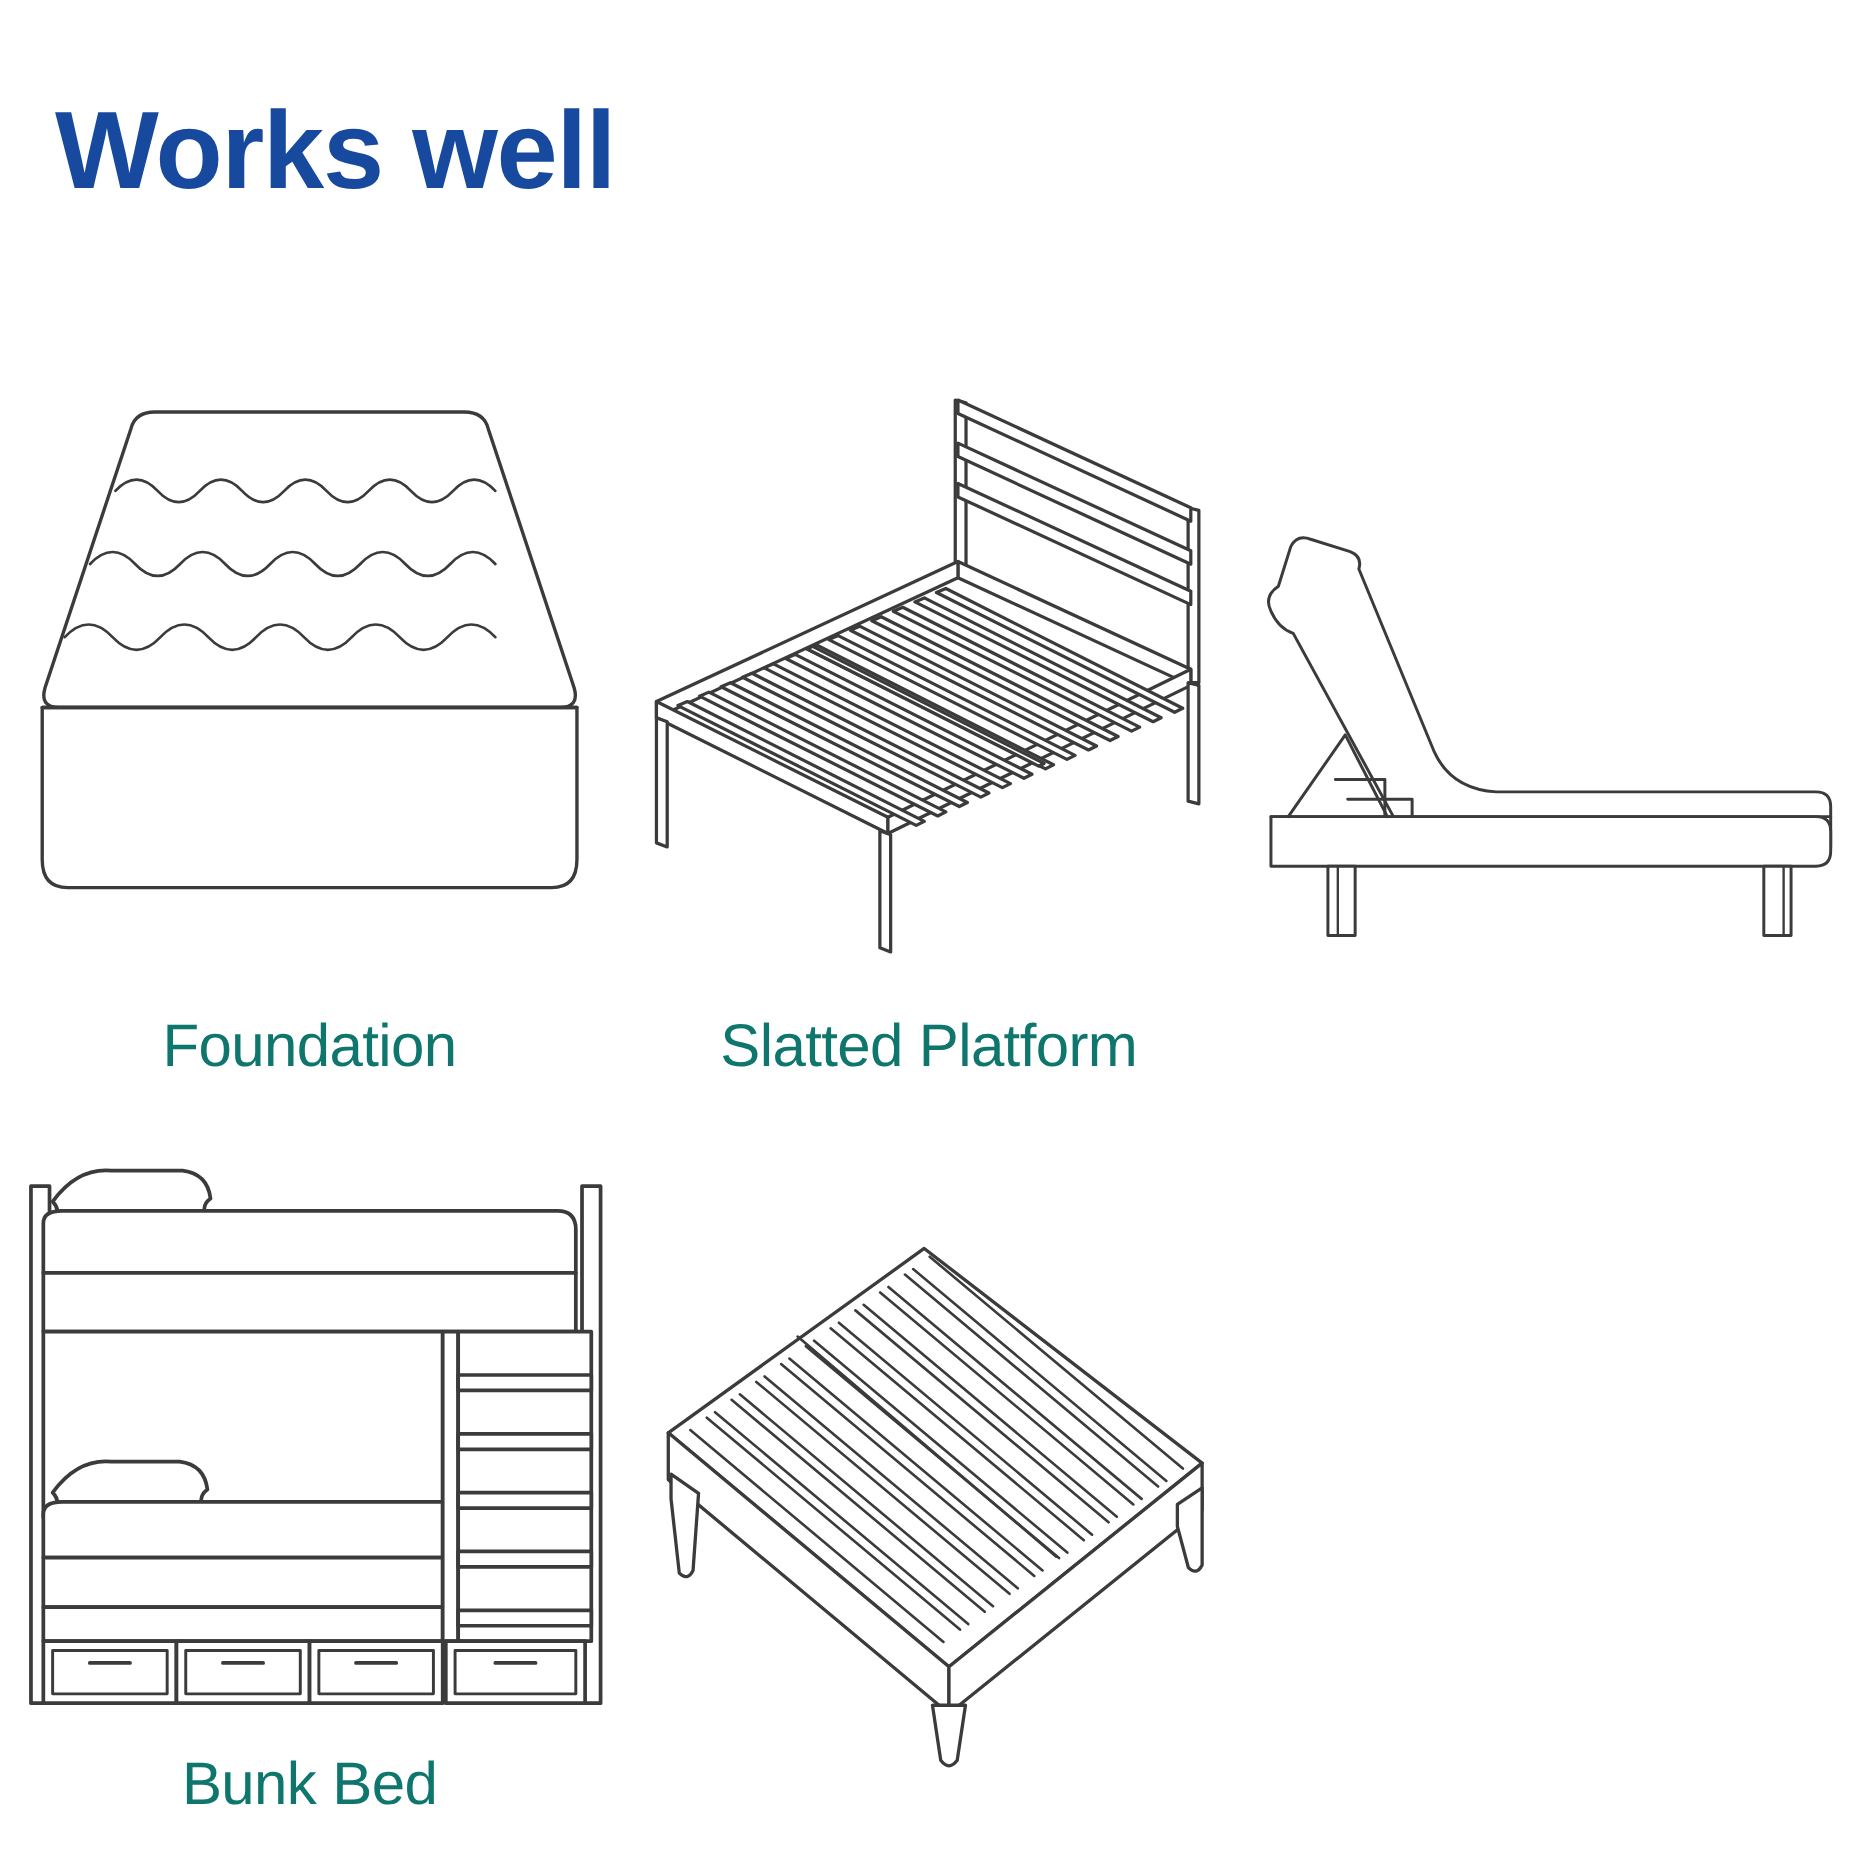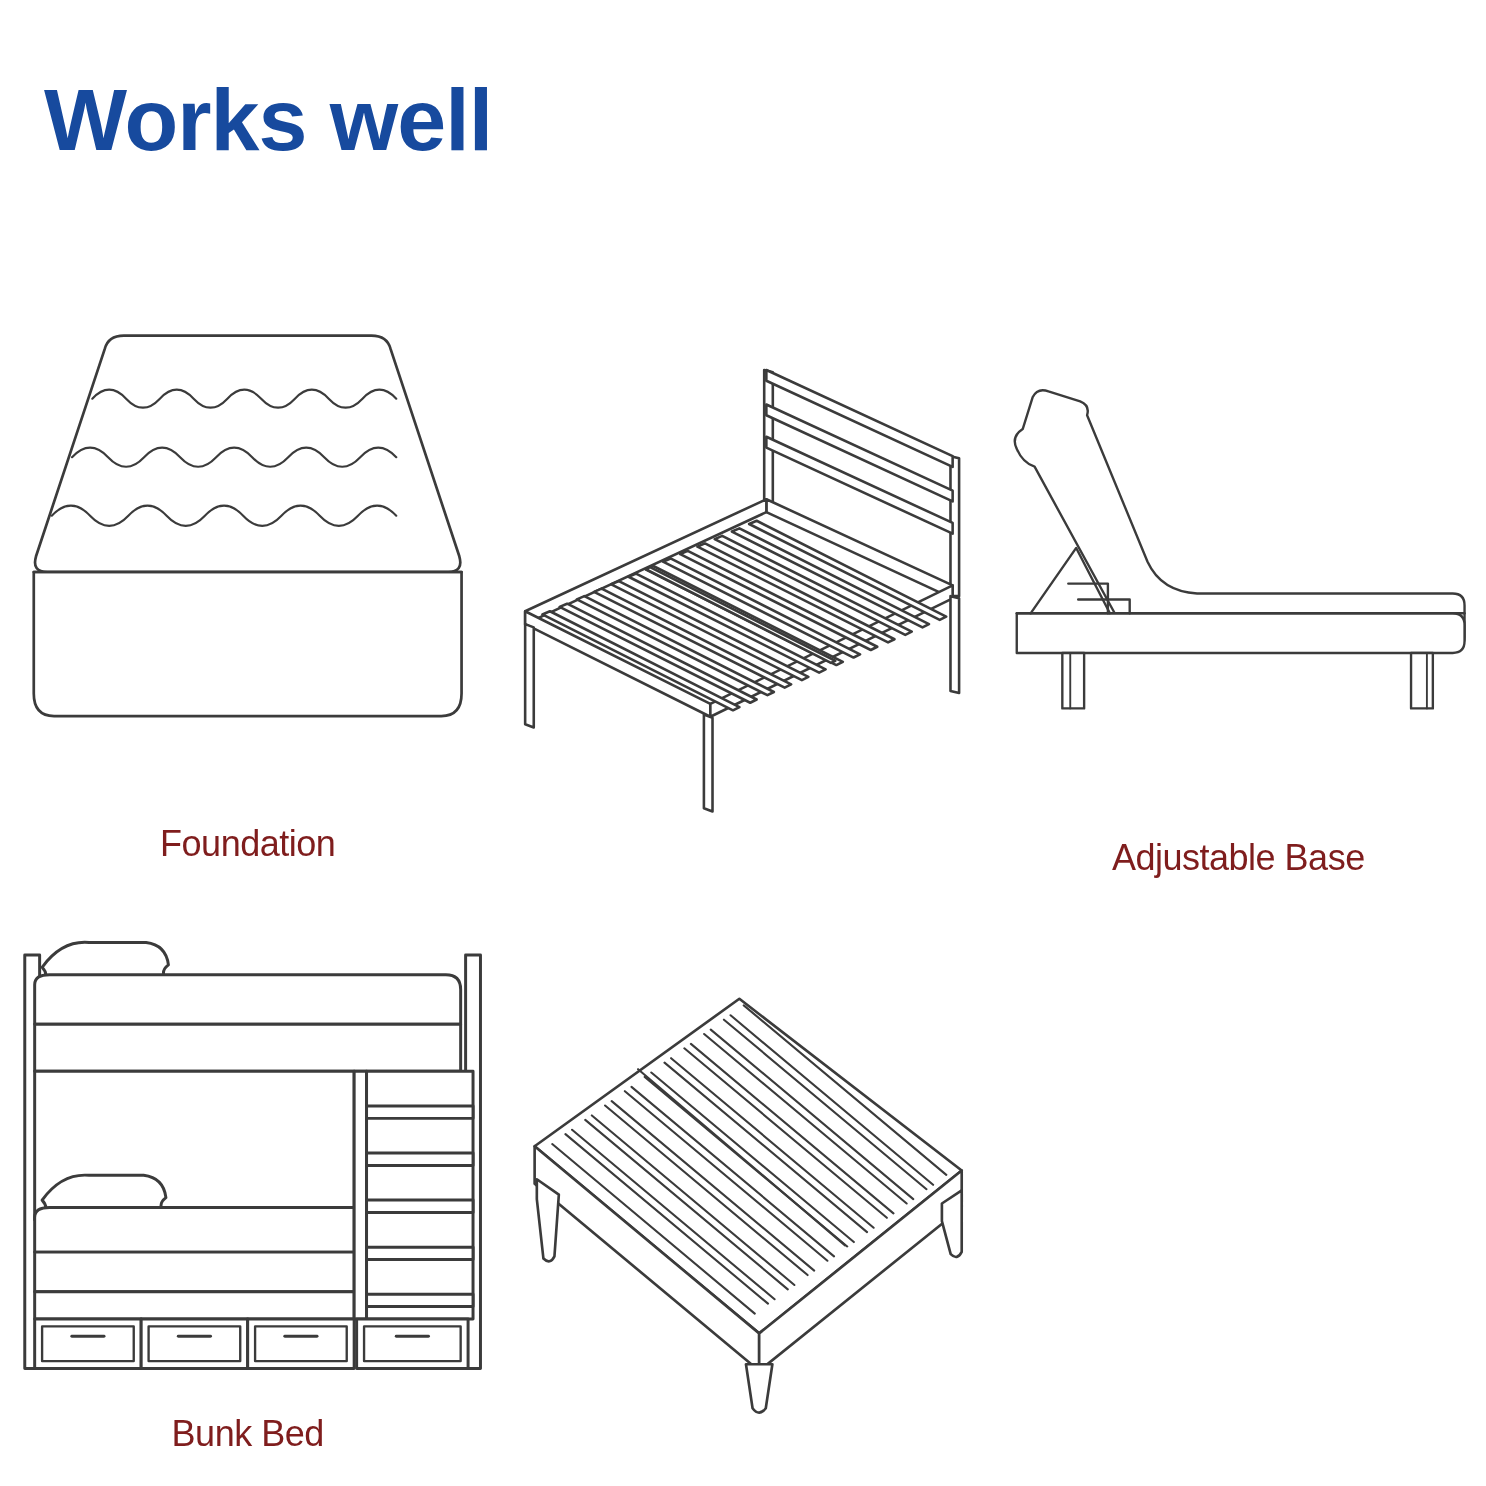--- a/index.html
+++ b/index.html
@@ -68,24 +68,24 @@
     justify-content: center;
     min-height: 0;
   }
   .art svg {
     display: block;
     width: 100%;
     height: 100%;
     overflow: visible;
   }
   .caption {
-    color: #7f1d1d;
+    color: #0f766e;
     font-family: "Liberation Sans", sans-serif;
     font-weight: normal;
-    font-size: 36px;
+    font-size: 48px;
     line-height: 1;
     text-align: right;
     white-space: nowrap;
     letter-spacing: -0.5px;
   }
   .row1 .caption { padding-top: 4px; padding-bottom: 48px; }
   .row2 .caption { padding-top: 10px; padding-bottom: 34px; }
 
   
   .ln {
@@ -189,20 +189,21 @@
           <g>
 
             <path class="ln-fill" d="M28 256 L36 259 L36 352 L28 349 Z"></path>
 
             <path class="ln-fill" d="M194 340 L202 343 L202 430 L194 427 Z"></path>
 
             <path class="ln-fill" d="M423 230 L431 232 L431 320 L423 318 Z"></path>
           </g>
         </svg>
       </div>
+      <div class="caption">Slatted Platform</div>
     </div>
 
 
     <div class="card row2">
       <div class="art">
         <svg viewBox="0 0 500 340" preserveAspectRatio="xMidYMid meet">
 
           <path class="ln-fill" d="M26 78 Q20 66 32 58 L42 26 Q47 16 58 20 L90 30 Q100 34 97 44
                    L158 192 Q172 222 208 224 L466 224 Q478 224 478 236 L478 268
                    Q478 280 466 280 L196 280 Q150 280 126 246 L44 96 Q32 92 26 78 Z"></path>
@@ -213,21 +214,20 @@
           <path class="ln" d="M40 244 L86 178 L120 244"></path>
           <path class="ln" d="M78 214 L118 214 L118 244"></path>
           <path class="ln" d="M88 230 L140 230 L140 244"></path>
 
           <path class="ln-fill" d="M72 284 L94 284 L94 340 L72 340 Z"></path>
           <line class="ln-thin" x1="80" y1="284" x2="80" y2="340"></line>
           <path class="ln-fill" d="M424 284 L446 284 L446 340 L424 340 Z"></path>
           <line class="ln-thin" x1="440" y1="284" x2="440" y2="340"></line>
         </svg>
       </div>
-      <div class="caption">Adjustable Base</div>
     </div>
 
     <div class="card row2">
       <div class="art">
         <svg viewBox="0 0 400 372" preserveAspectRatio="xMidYMid meet">
 
           <path class="ln-fill" d="M20 22 L32 22 L32 356 L20 356 Z"></path>
 
           <path class="ln-fill" d="M376 22 L388 22 L388 356 L376 356 Z"></path>
 

